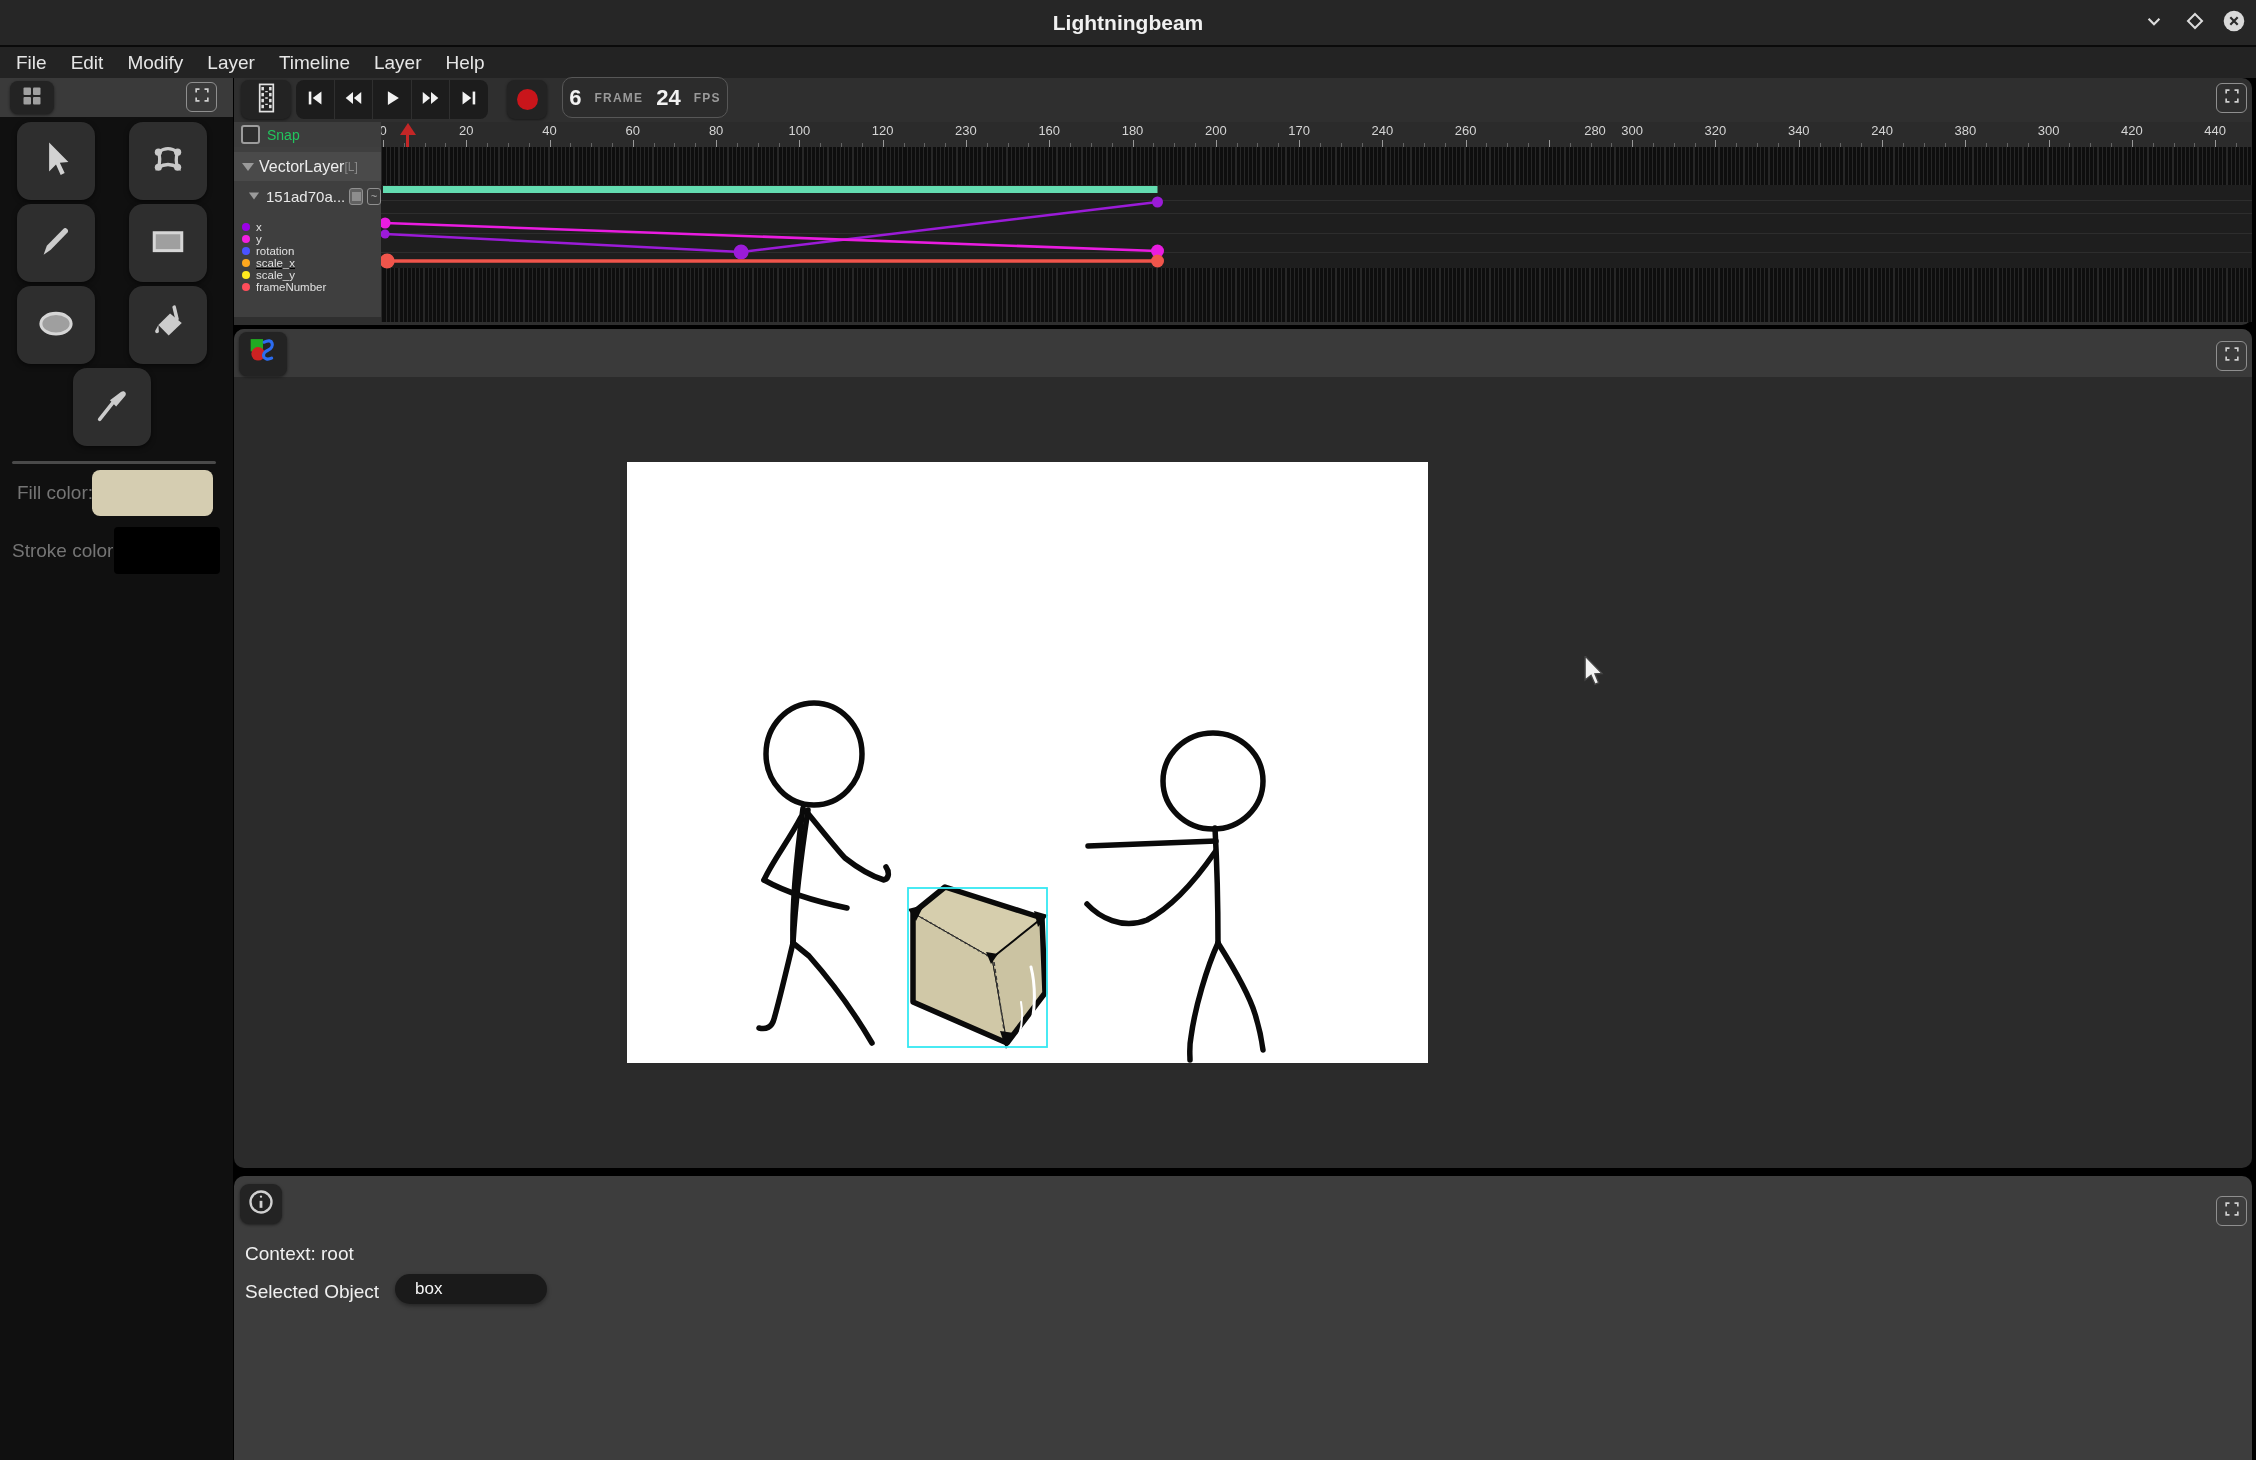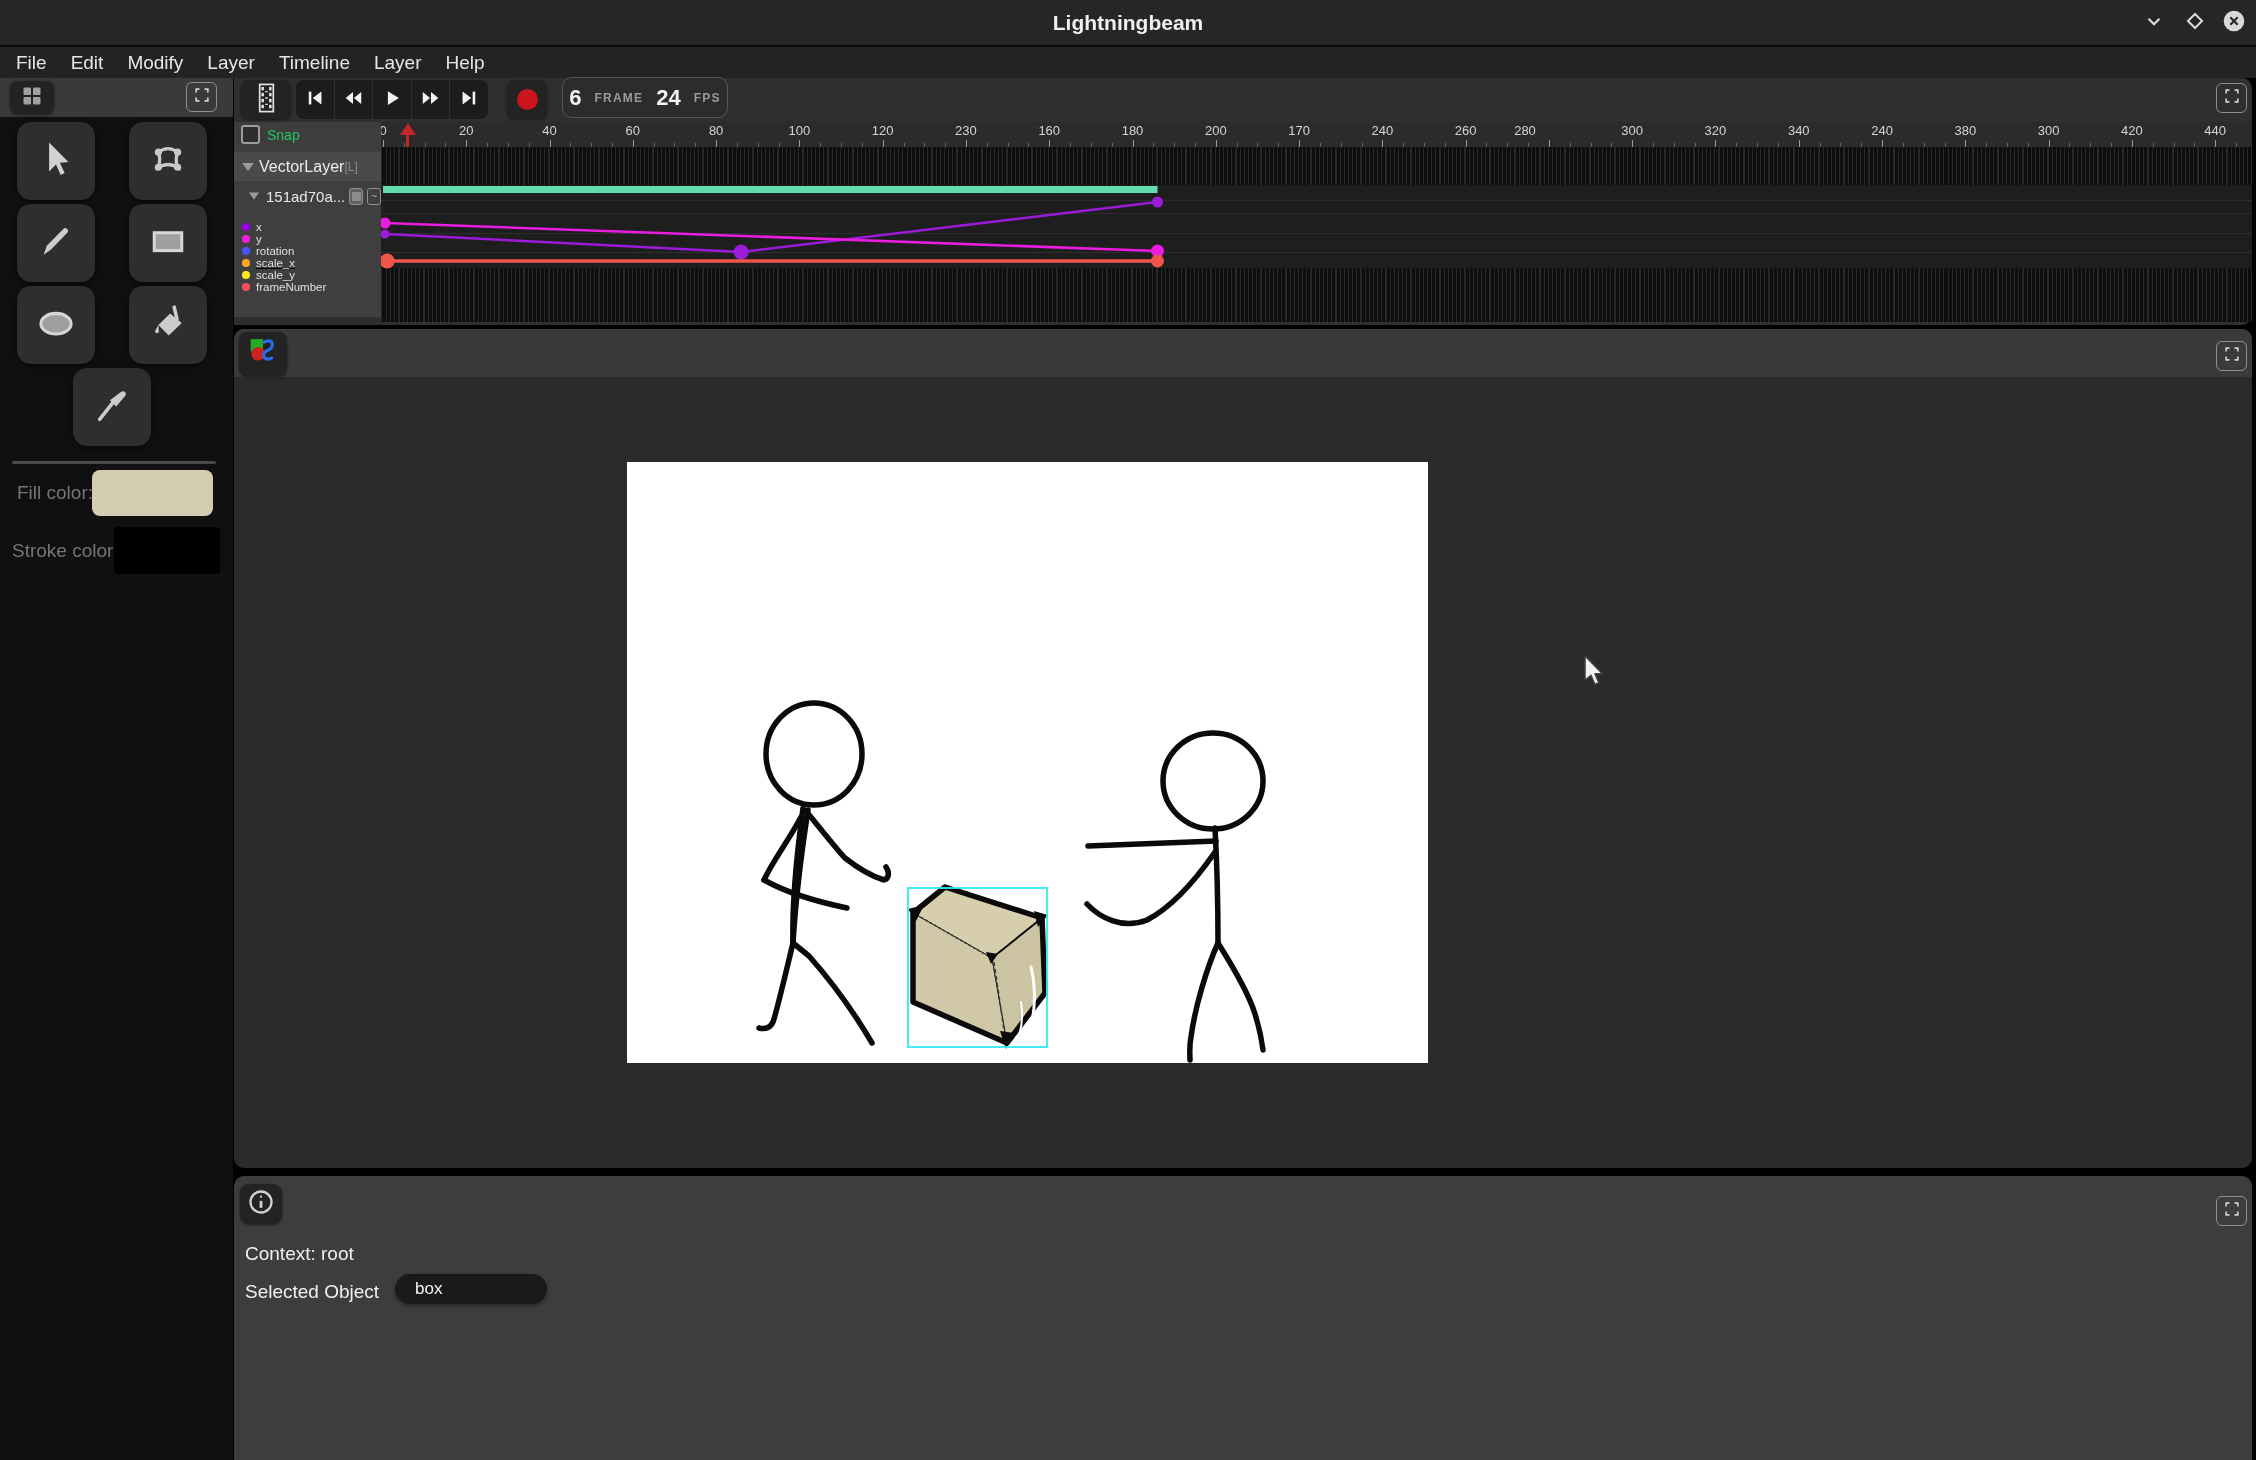--- a/index.html
+++ b/index.html
@@ -249,21 +249,21 @@
     <div class="rlabel" style="left: 335.12px;">80</div>
     <div class="rlabel" style="left: 418.4px;">100</div>
     <div class="rlabel" style="left: 501.68px;">120</div>
     <div class="rlabel" style="left: 584.96px;">230</div>
     <div class="rlabel" style="left: 668.24px;">160</div>
     <div class="rlabel" style="left: 751.52px;">180</div>
     <div class="rlabel" style="left: 834.8px;">200</div>
     <div class="rlabel" style="left: 918.08px;">170</div>
     <div class="rlabel" style="left: 1001.36px;">240</div>
     <div class="rlabel" style="left: 1084.64px;">260</div>
-    <div class="rlabel" style="left: 1144px;">280</div>
+    <div class="rlabel" style="left: 1214px;">280</div>
     <div class="rlabel" style="left: 1251.2px;">300</div>
     <div class="rlabel" style="left: 1334.48px;">320</div>
     <div class="rlabel" style="left: 1417.76px;">340</div>
     <div class="rlabel" style="left: 1501.04px;">240</div>
     <div class="rlabel" style="left: 1584.32px;">380</div>
     <div class="rlabel" style="left: 1667.6px;">300</div>
     <div class="rlabel" style="left: 1750.88px;">420</div>
     <div class="rlabel" style="left: 1834.16px;">440</div>
     <div class="tick-major" style="left: 2px;"></div>
     <div class="tick-minor" style="left: 22.82px;"></div>

